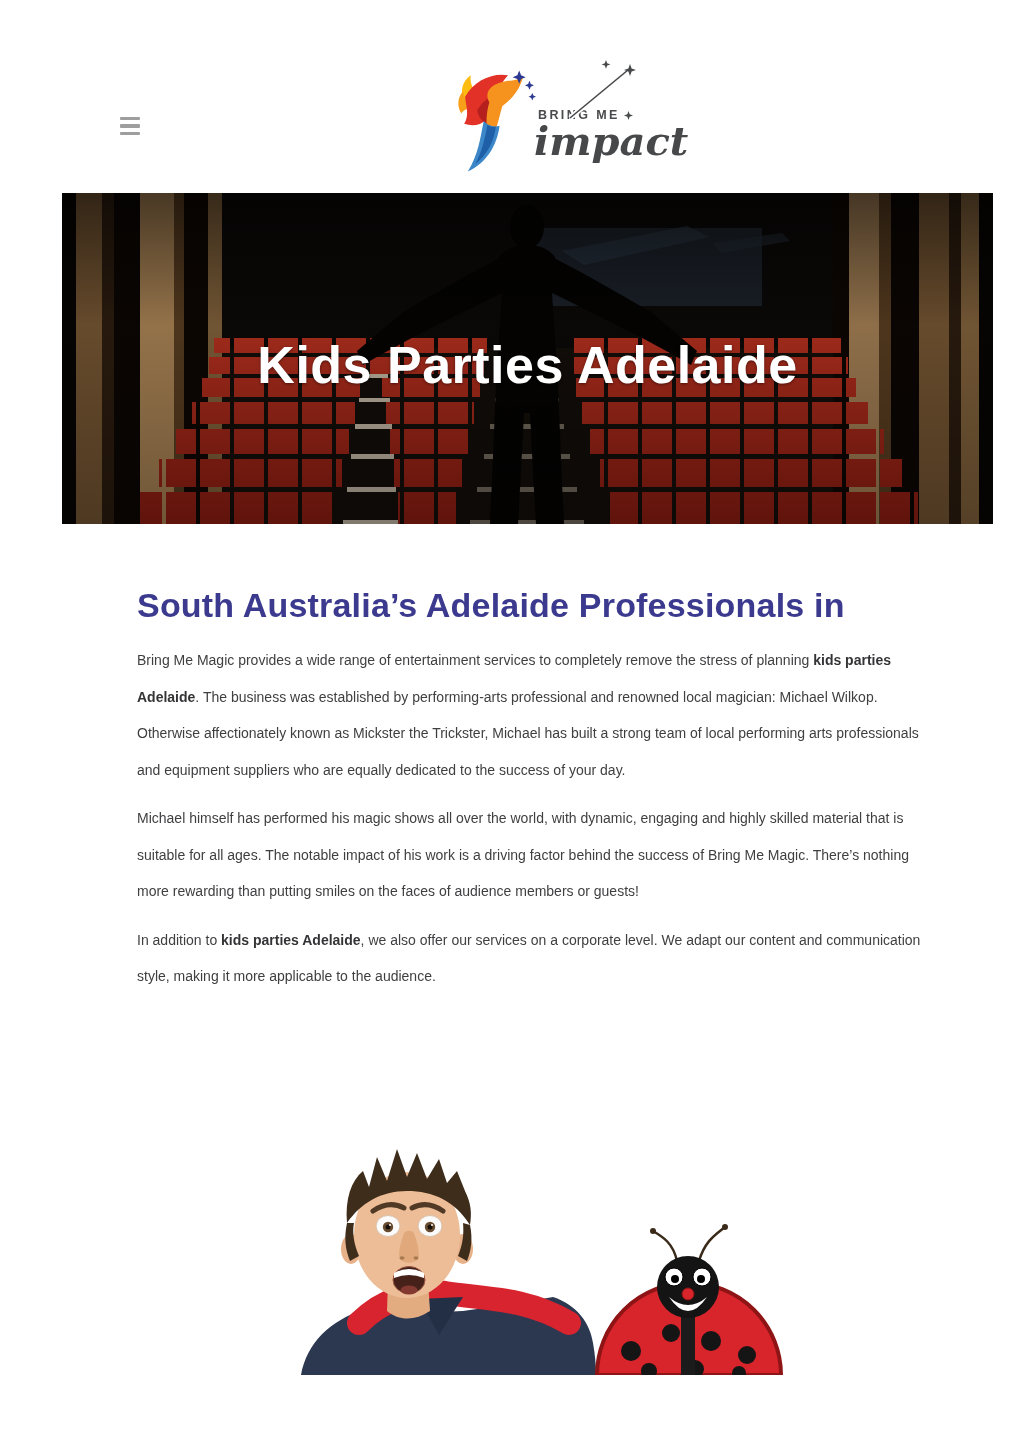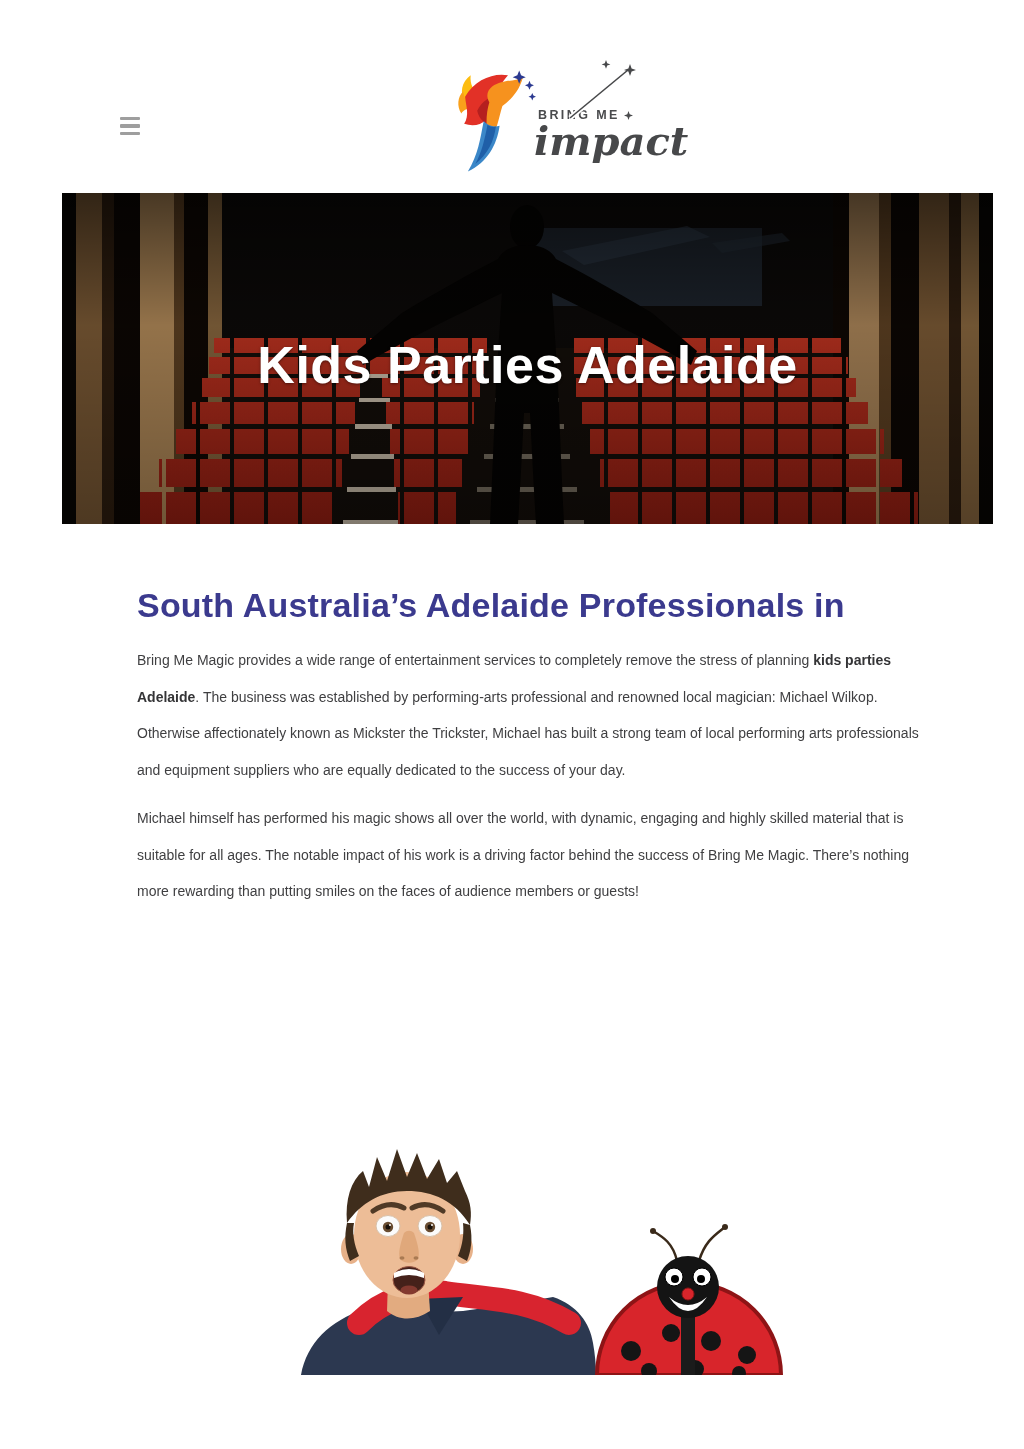--- a/index.html
+++ b/index.html
@@ -190,20 +190,21 @@
 
   <main class="content">
     <h2>
       <span>South Australia’s Adelaide Professionals in</span>
     </h2>
 
     <p><span>Bring Me Magic provides a wide range of entertainment services to completely remove the stress of planning </span><strong>kids parties Adelaide</strong><span>. The business was established by performing-arts professional and renowned local magician: Michael Wilkop. Otherwise affectionately known as Mickster the Trickster, Michael has built a strong team of local performing arts professionals and equipment suppliers who are equally dedicated to the success of your day.</span></p>
 
     <p>Michael himself has performed his magic shows all over the world, with dynamic, engaging and highly skilled material that is suitable for all ages. The notable impact of his work is a driving factor behind the success of Bring Me Magic. There’s nothing more rewarding than putting smiles on the faces of audience members or guests!</p>
 
+    <p><span>In addition to </span><strong>kids parties Adelaide</strong><span>, we also offer our services on a corporate level. We adapt our content and communication style, making it more applicable to the audience.</span></p>
   </main>
 
   <figure class="photo">
     <svg viewBox="0 0 508 228" width="508" height="228">
       <rect width="508" height="228" fill="#ffffff"></rect>
 
       <g>
 
         <path fill="#2c3850" d="M14,228 C20,196 42,174 78,162 L108,150 C130,162 152,166 176,164
              L232,156 L266,150 C290,158 303,176 306,196 C308,207 309,218 309,228 Z"></path>

